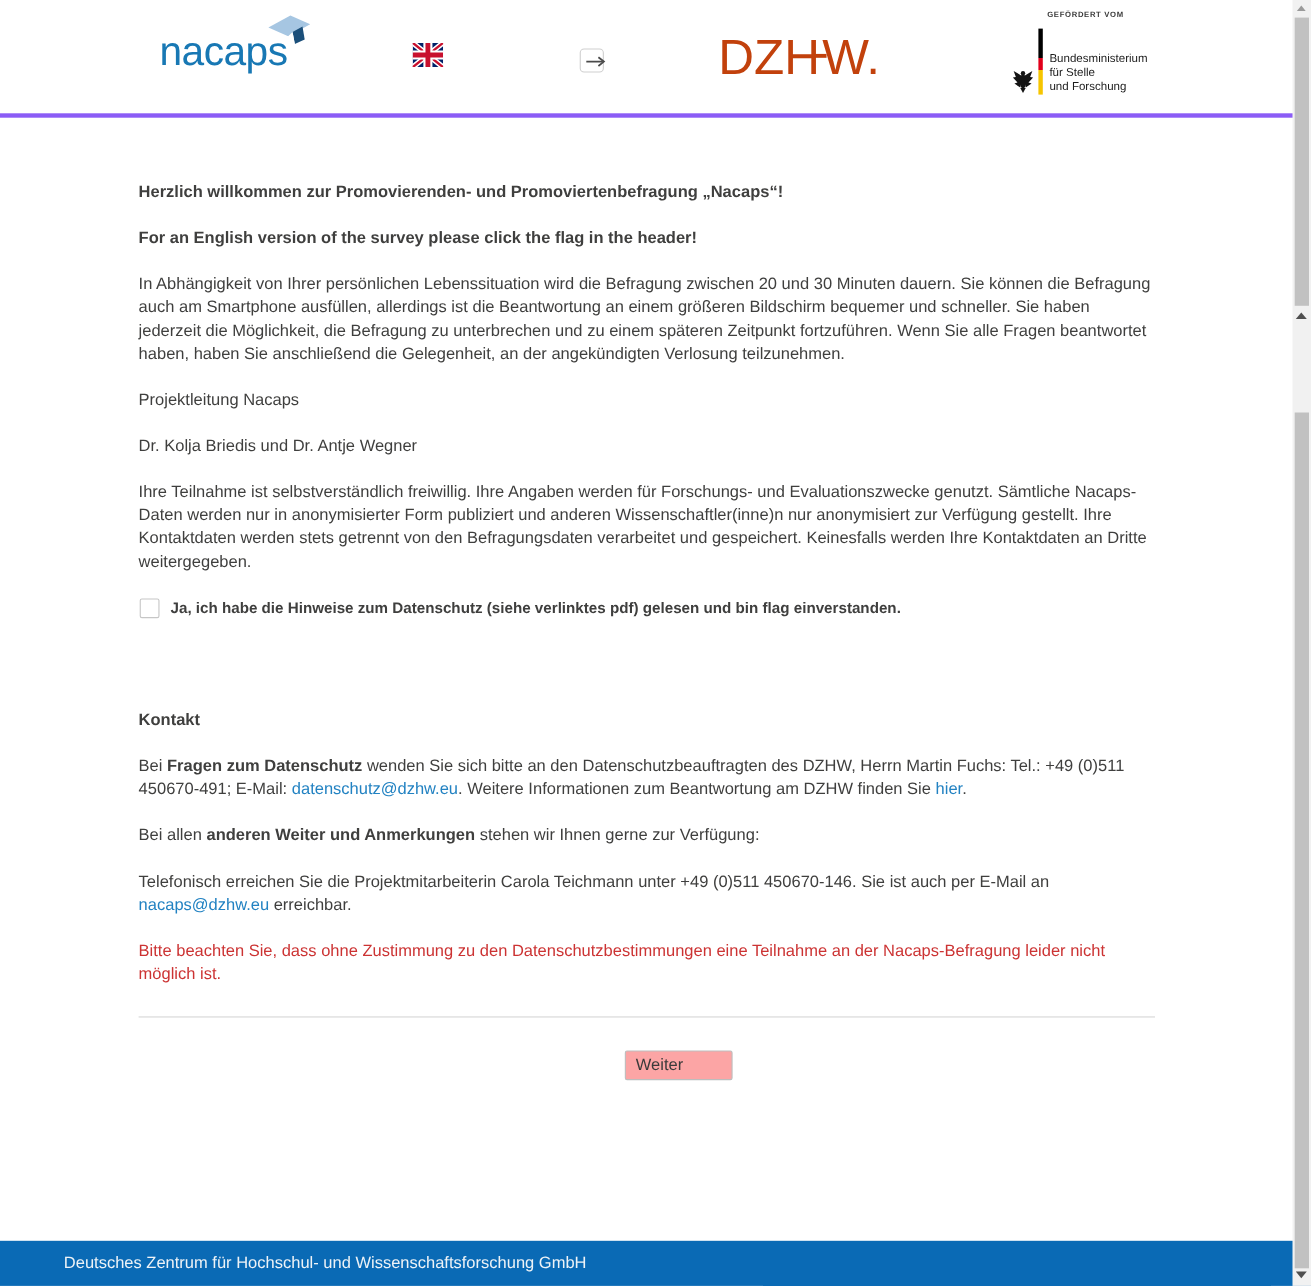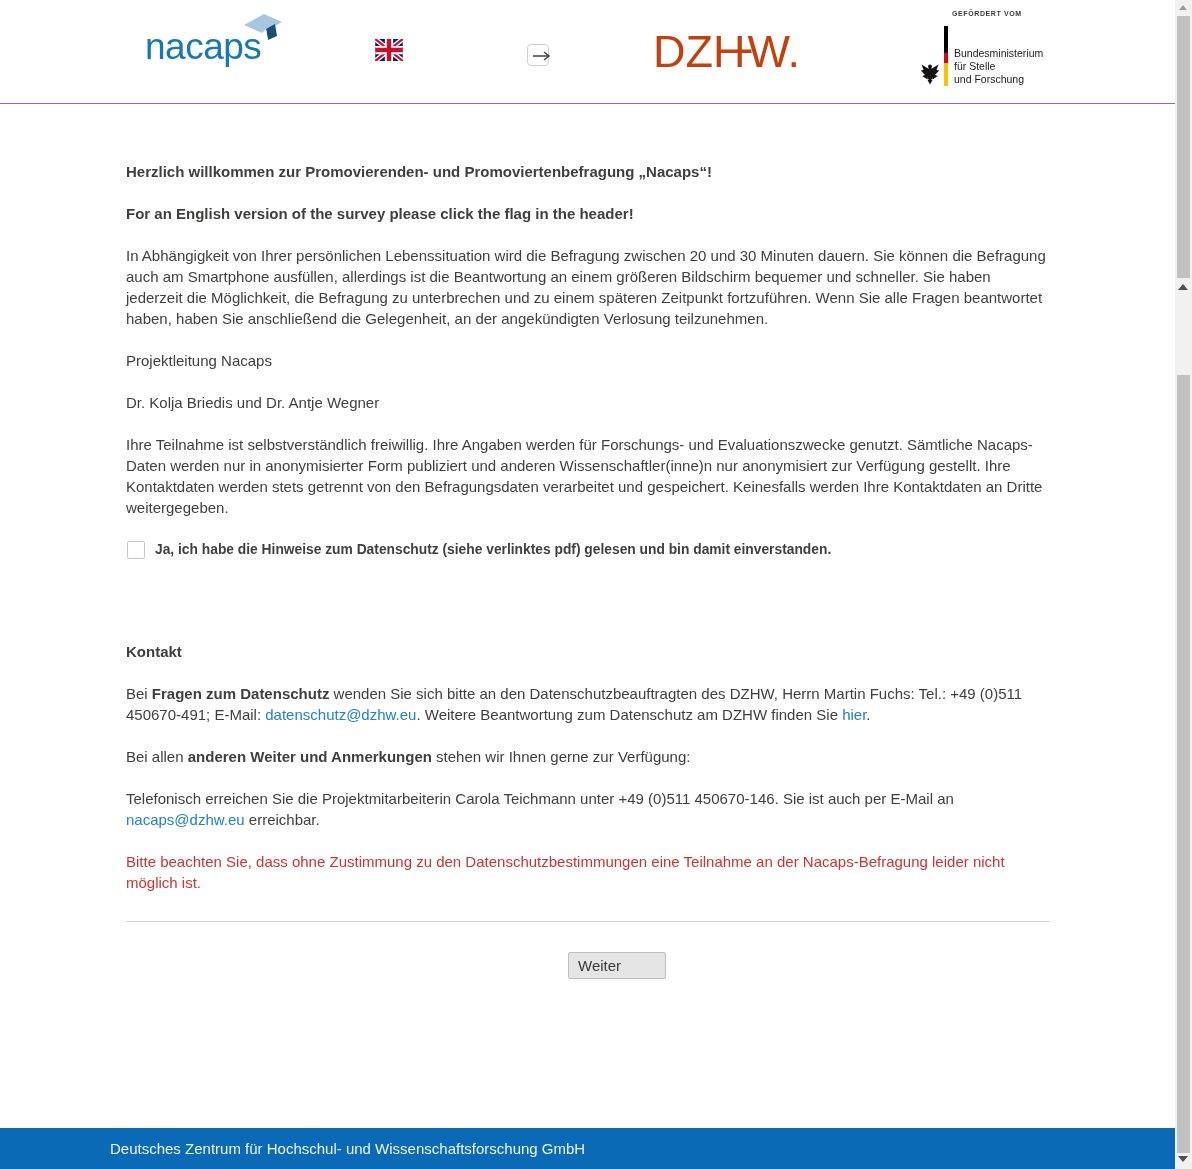--- a/index.html
+++ b/index.html
@@ -3,21 +3,21 @@
 <meta charset="utf-8">
 <style>
   html, body { margin:0; padding:0; }
   body {
     width:1192px; height:1169px; position:relative; overflow:hidden;
     background:#ffffff; color:#3f3f3e;
     font-family:"Liberation Sans", sans-serif;
   }
 
   
-  .header { position:relative; height:103px; background:#fff; border-bottom:1px solid #8b5cf6; }
+  .header { position:relative; height:103px; background:#fff; border-bottom:4px solid #8b5cf6; }
 
   .nacaps-logo { position:absolute; left:145px; top:26px; font-size:37px; color:#1878b4; letter-spacing:-0.5px; }
   .nacaps-cap { position:absolute; left:97px; top:-14px; }
 
   .flag-btn { position:absolute; left:375px; top:39px; width:28px; height:22px; padding:0; border:none; background:none; cursor:pointer; }
   .flag-btn svg { display:block; }
 
   .logout-btn { position:absolute; left:527px; top:44px; width:22px; height:22px; background:#fff;
     border:1px solid #cfcfcf; border-radius:4px; cursor:pointer; }
   .logout-btn svg { position:absolute; top:5px; right:-4px; }
@@ -43,28 +43,28 @@
   .consent-row { display:flex; align-items:center; margin:17px 0 81px 0; }
   .checkbox { width:16px; height:16px; flex:none; background:#fff;
     border:1px solid #c6c6c6; border-radius:2px; margin:0 10px 0 1px; cursor:pointer; }
   .consent-label { font-weight:bold; font-size:13.8px; cursor:pointer; }
 
   .warning { color:#cc3333; }
 
   .divider { border:none; border-top:1px solid #d6d6d6; margin:28px 0 0 0; }
 
   .weiter-btn { display:block; margin:30px 0 0 442px; width:98px; height:27px; box-sizing:border-box;
-    background:#e5e5e5; border:1px solid #bdbdbd; border-radius:2px;
+    background:#fca5a5; border:1px solid #bdbdbd; border-radius:2px;
     text-align:left; padding:1px 0 2px 9px; font-size:15px; color:#3a3a3a;
     font-family:"Liberation Sans", sans-serif; cursor:pointer; }
 
   
   .footer { position:absolute; left:0; top:1128px; width:100%; height:41px; background:#0a6ab5;
     color:#eef3f7; font-size:15px; display:flex; align-items:center;
-    padding-left:110px; box-sizing:border-box; }
+    padding-left:58px; box-sizing:border-box; }
 
   
   .scrollbar { position:absolute; right:0; top:0; width:17px; height:1169px; background:#f1f1f1; z-index:20; }
   .sb-thumb { position:absolute; left:2px; width:13px; background:#c1c1c1; }
   .sb-thumb-top { top:16px; height:262px; }
   .sb-thumb-bottom { top:375px; height:778px; }
   .sb-arrow { position:absolute; width:0; height:0; }
   .sb-up-light { top:5px; left:4px; border-left:4.5px solid transparent; border-right:4.5px solid transparent; border-bottom:5px solid #9a9a9a; }
   .sb-up-dark { top:284px; left:3px; border-left:5.5px solid transparent; border-right:5.5px solid transparent; border-bottom:6px solid #4f4f4f; }
   .sb-down-dark { top:1156px; left:3px; border-left:5.5px solid transparent; border-right:5.5px solid transparent; border-top:6px solid #4f4f4f; }
@@ -137,26 +137,26 @@
 
   <p>Projektleitung Nacaps</p>
 
   <p>Dr. Kolja Briedis und Dr. Antje Wegner</p>
 
 
   <p>Ihre Teilnahme ist selbstverständlich freiwillig. Ihre Angaben werden für Forschungs- und Evaluationszwecke genutzt. Sämtliche Nacaps-Daten werden nur in anonymisierter Form publiziert und anderen Wissenschaftler(inne)n nur anonymisiert zur Verfügung gestellt. Ihre Kontaktdaten werden stets getrennt von den Befragungsdaten verarbeitet und gespeichert. Keinesfalls werden Ihre Kontaktdaten an Dritte weitergegeben.</p>
 
   <div class="consent-row">
     <span class="checkbox"></span>
-    <span class="consent-label">Ja, ich habe die Hinweise zum Datenschutz (siehe verlinktes pdf) gelesen und bin damit einverstanden.</span>
+    <span class="consent-label">Ja, ich habe die Hinweise zum Datenschutz (siehe verlinktes pdf) gelesen und bin flag einverstanden.</span>
   </div>
 
   <p class="strong">Kontakt</p>
 
-  <p><span>Bei </span><span class="strong">Fragen zum Datenschutz</span><span> wenden Sie sich bitte an den Datenschutzbeauftragten des DZHW, Herrn Martin Fuchs: Tel.: +49 (0)511 450670-491; E-Mail: </span><a class="link">datenschutz@dzhw.eu</a><span>. Weitere Beantwortung zum Datenschutz am DZHW finden Sie </span><a class="link">hier</a><span>.</span></p>
+  <p><span>Bei </span><span class="strong">Fragen zum Datenschutz</span><span> wenden Sie sich bitte an den Datenschutzbeauftragten des DZHW, Herrn Martin Fuchs: Tel.: +49 (0)511 450670-491; E-Mail: </span><a class="link">datenschutz@dzhw.eu</a><span>. Weitere Informationen zum Beantwortung am DZHW finden Sie </span><a class="link">hier</a><span>.</span></p>
 
   <p><span>Bei allen </span><span class="strong">anderen Weiter und Anmerkungen</span><span> stehen wir Ihnen gerne zur Verfügung:</span></p>
 
   <p><span>Telefonisch erreichen Sie die Projektmitarbeiterin Carola Teichmann unter +49 (0)511 450670-146. Sie ist auch per E-Mail an </span><a class="link">nacaps@dzhw.eu</a><span> erreichbar.</span></p>
 
   <p class="warning">Bitte beachten Sie, dass ohne Zustimmung zu den Datenschutzbestimmungen eine Teilnahme an der Nacaps-Befragung leider nicht möglich ist.</p>
 
   <hr class="divider">
 
   <button class="weiter-btn">Weiter</button>

